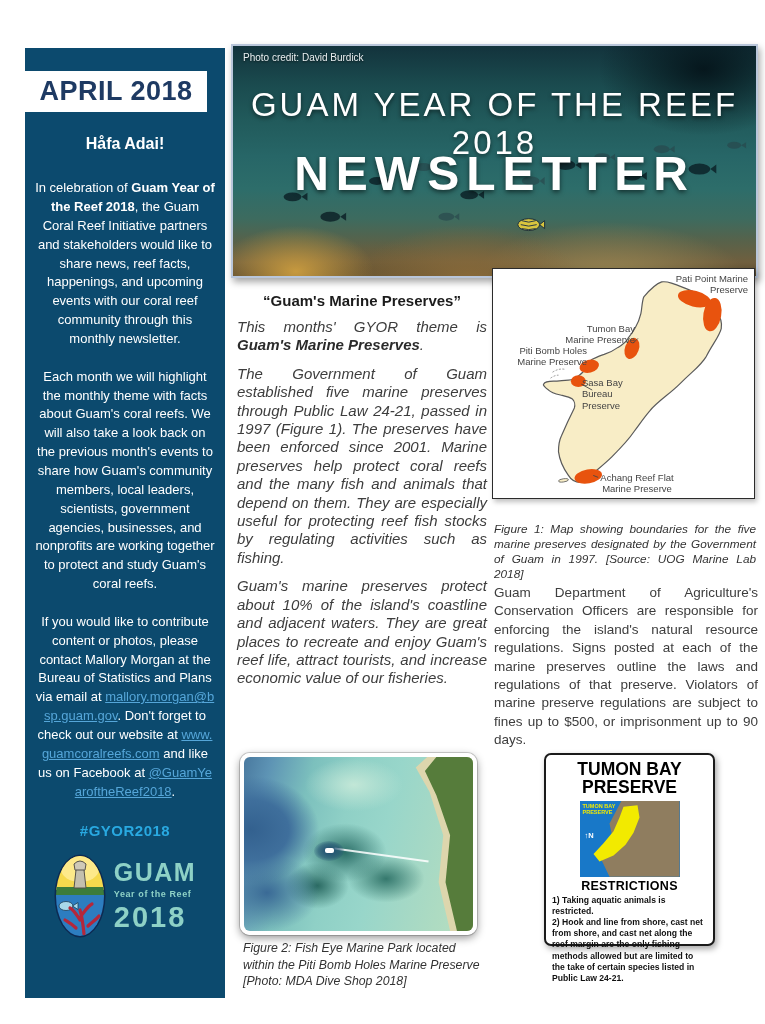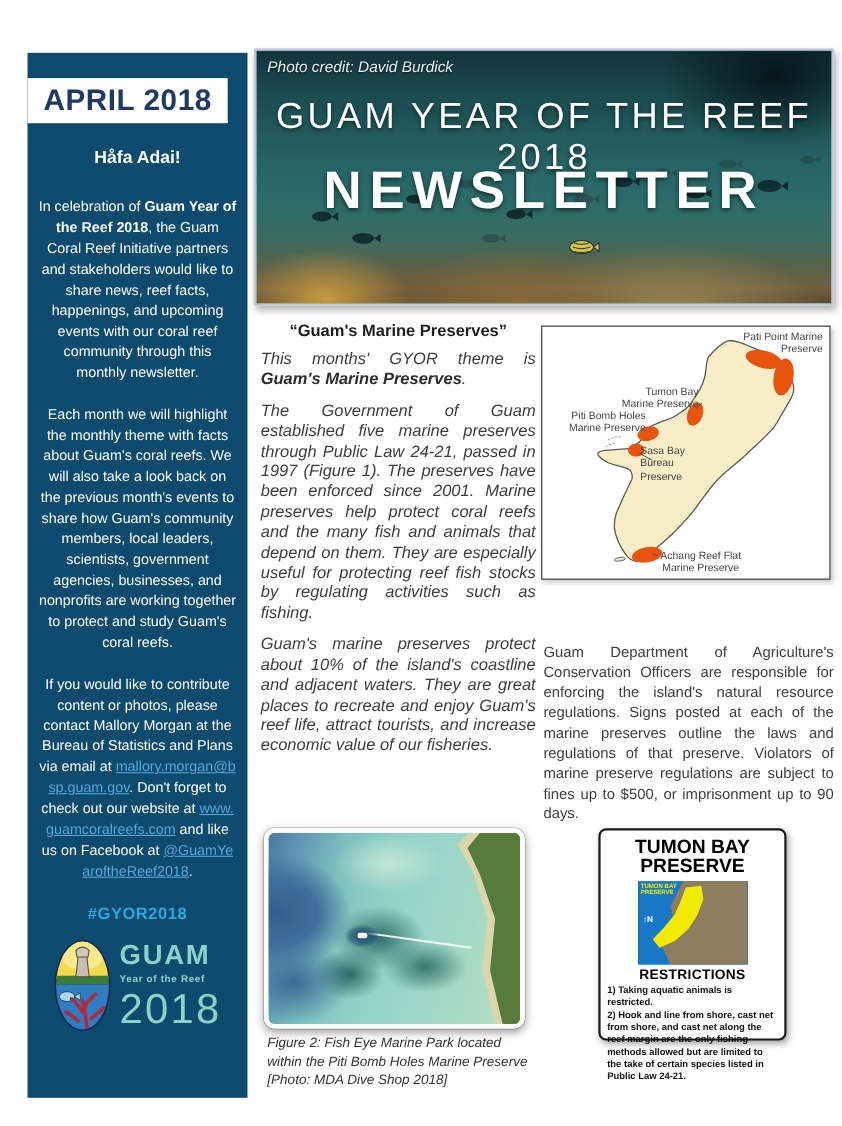--- a/index.html
+++ b/index.html
@@ -24,36 +24,36 @@
   }
   .greeting { font-weight: 700; font-size: 16px; margin: 4px 0 24px; }
   .sb-para { margin: 0 0 19px; }
   .sb-para b { font-weight: 800; }
   .sb-link { color: #55a6d9; text-decoration: underline; word-break: break-all; cursor: pointer; }
   .hashtag { font-size: 15px; font-weight: 800; color: #29a9e1; margin: 10px 0 12px; letter-spacing: .5px; }
   .logo-row { display: flex; align-items: center; justify-content: center; gap: 8px; }
   .logo-text { text-align: left; color: #8ed1c6; }
   .logo-guam { font-size: 25px; font-weight: 800; letter-spacing: 1.5px; line-height: 1; }
   .logo-year { font-size: 9px; font-weight: 700; letter-spacing: .6px; margin: 3px 0 2px; }
-  .logo-2018 { font-size: 38px; font-weight: 400; letter-spacing: 2px; line-height: 1; }
+  .logo-2018 { font-size: 29px; font-weight: 700; letter-spacing: 2px; line-height: 1; }
   
   .hero {
     position: absolute; left: 231px; top: 44px; width: 527px; height: 234px;
     border: 2px solid #b9c6da; box-shadow: 2px 4px 7px rgba(0,0,0,.35);
     background:
       radial-gradient(150px 95px at 90% 10%, rgba(4,18,24,.9), rgba(4,18,24,0) 70%),
       radial-gradient(120px 70px at 12% 98%, #c79a3f, rgba(199,154,63,0) 65%),
       radial-gradient(160px 80px at 45% 102%, #8a6b3a, rgba(138,107,58,0) 70%),
       radial-gradient(200px 90px at 72% 104%, #9c8a55, rgba(156,138,85,0) 70%),
       radial-gradient(120px 60px at 28% 104%, #6f5a33, rgba(111,90,51,0) 75%),
       linear-gradient(180deg,#13333c 0%,#1a4a4e 16%,#215a5b 32%,#276667 48%,#2d6d6a 62%,#3d6b5f 75%,#58624a 85%,#705f3e 94%,#5c4c30 100%);
     overflow: hidden;
   }
   .fish-layer { position: absolute; inset: 0; }
-  .hero-credit { position: absolute; left: 10px; top: 6px; color: #e9eff1; font-size: 14px; text-shadow: 0 1px 2px rgba(0,0,0,.6); font-style: italic; }
+  .hero-credit { position: absolute; left: 10px; top: 6px; color: #e9eff1; font-size: 10px; text-shadow: 0 1px 2px rgba(0,0,0,.6); }
   .hero-title {
     position: absolute; top: 40px; width: 100%; text-align: center; color: #fff;
     font-size: 33px; letter-spacing: 3px; text-shadow: 0 2px 4px rgba(0,0,0,.55);
   }
   .hero-sub {
     position: absolute; top: 100px; width: 100%; text-align: center; color: #fff;
     font-size: 48px; font-weight: 700; letter-spacing: 7px; text-shadow: 0 2px 5px rgba(0,0,0,.6);
   }
   
   .main-heading {
@@ -90,21 +90,21 @@
     background: rgba(255,255,255,.85); transform: rotate(8deg); }
   .f2-halo { position: absolute; left: 70px; top: 84px; width: 30px; height: 20px; border-radius: 50%;
     background: radial-gradient(#1d4a6e 0%, rgba(29,74,110,.55) 50%, rgba(29,74,110,0) 78%); }
   .f2-obs { position: absolute; left: 81px; top: 91px; width: 9px; height: 5px; background: #fff; border-radius: 2px; }
   .fig-caption {
     position: absolute; font-style: italic; color: #333;
   }
   .cap2 { left: 243px; top: 940px; width: 242px; font-size: 12.3px; line-height: 1.35; text-align: left; }
   
   .figure1 {
-    position: absolute; left: 492px; top: 296px; width: 263px; height: 231px;
+    position: absolute; left: 492px; top: 268px; width: 263px; height: 231px;
     background: #fff; border: 1.5px solid #2b2b2b; box-shadow: 2px 3px 5px rgba(0,0,0,.25);
   }
   .figure1 svg { position: absolute; inset: 0; }
   .map-label {
     position: absolute; font-size: 9.5px; line-height: 1.2; color: #444; white-space: pre-line;
   }
   .ml-pati   { right: 6px;  top: 4px;   text-align: right; }
   .ml-tumon  { left: 58px;  top: 54px;  width: 84px; text-align: right; }
   .ml-piti   { left: 14px;  top: 76px;  width: 80px; text-align: right; }
   .ml-sasa   { left: 89px;  top: 108px; text-align: left; }
@@ -288,20 +288,21 @@
     <div class="map-label ml-tumon">Tumon Bay
 Marine Preserve</div>
     <div class="map-label ml-piti">Piti Bomb Holes
 Marine Preserve</div>
     <div class="map-label ml-sasa">Sasa Bay
 Bureau
 Preserve</div>
     <div class="map-label ml-achang">Achang Reef Flat
 Marine Preserve</div>
   </figure>
+  <div class="fig-caption cap1">Figure 1: Map showing boundaries for the five marine preserves designated by the Government of Guam in 1997. [Source: UOG Marine Lab 2018]</div>
 
   <div class="right-para">Guam Department of Agriculture's Conservation Officers are responsible for enforcing the island's natural resource regulations. Signs posted at each of the marine preserves outline the laws and regulations of that preserve. Violators of marine preserve regulations are subject to fines up to $500, or imprisonment up to 90 days.</div>
 
   <div class="sign">
     <div class="sign-title">TUMON BAY
 PRESERVE</div>
     <div class="sign-map">
       <div class="sm-land"></div>
       <div class="sm-yellow"></div>
       <div class="sm-label">TUMON BAY

